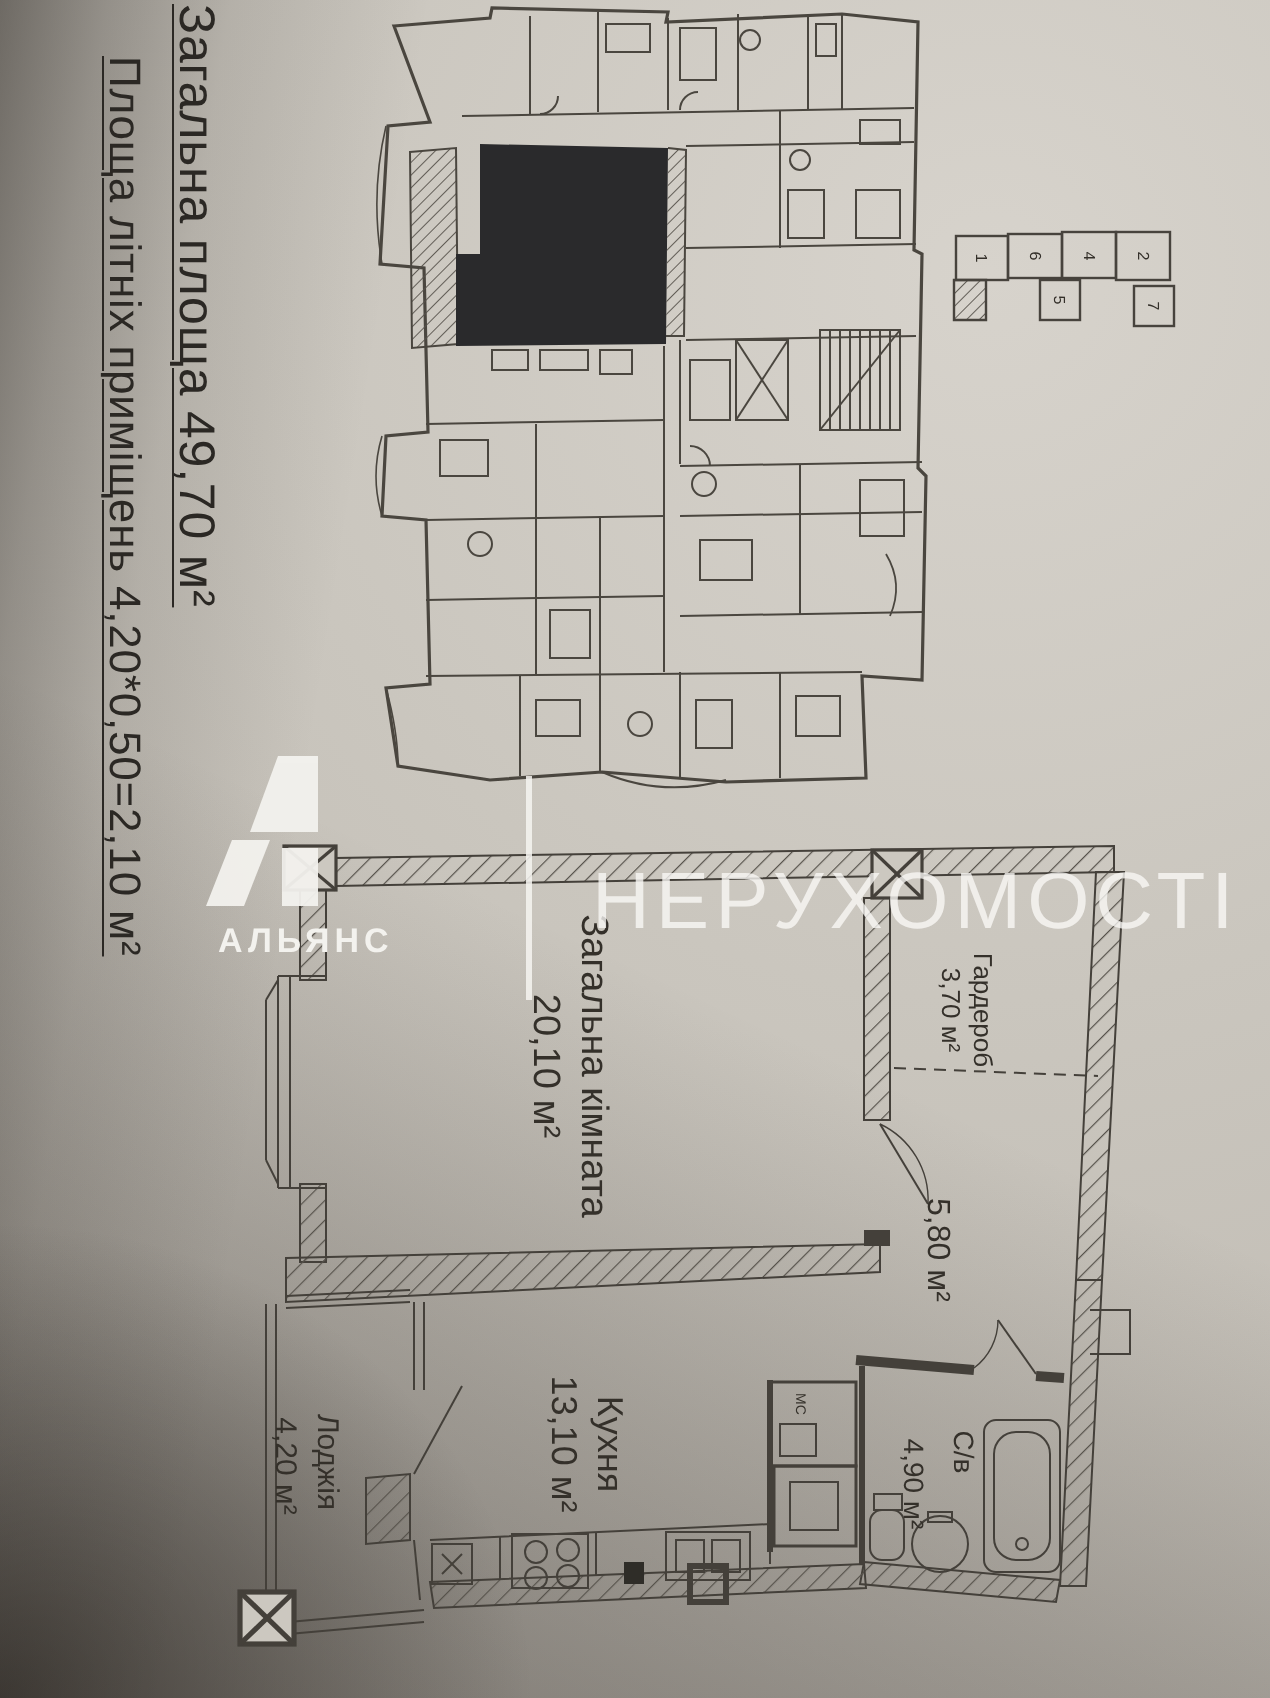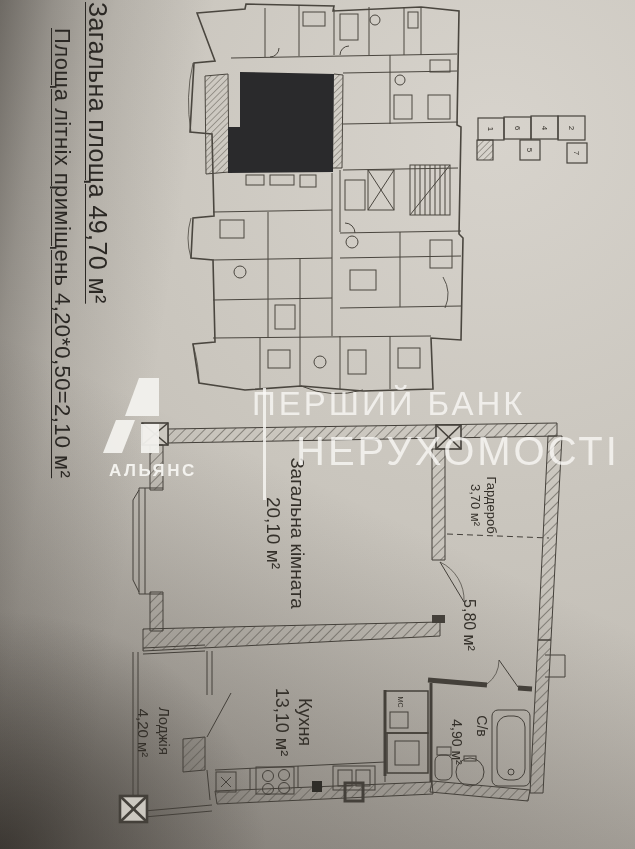--- a/index.html
+++ b/index.html
@@ -262,16 +262,15 @@
 
   <svg width="95" height="115" style="left:95px;top:368px;">
     <g fill="#f3f2ee" opacity="0.95">
       <path d="M30,48 L44,10 L64,10 L64,48 Z"></path>
       <path d="M8,85 L21,52 L40,52 L27,85 Z"></path>
       <path d="M46,56 L64,56 L64,85 L46,85 Z"></path>
     </g>
   </svg>
   <div class="brand-name" style="left:98px;top:461px;">АЛЬЯНС</div>
   <div class="divider" style="left:263px;top:388px;height:112px;"></div>
-  <div class="wm" style="left:252px;top:385px;font-size:33px;">ПЕРШИЙ БАНК</div>
   <div class="wm" style="left:248px;top:429px;font-size:40px;margin-left:48px;">НЕРУХОМОСТІ</div>
 
 </div>
 
 </body></html>

